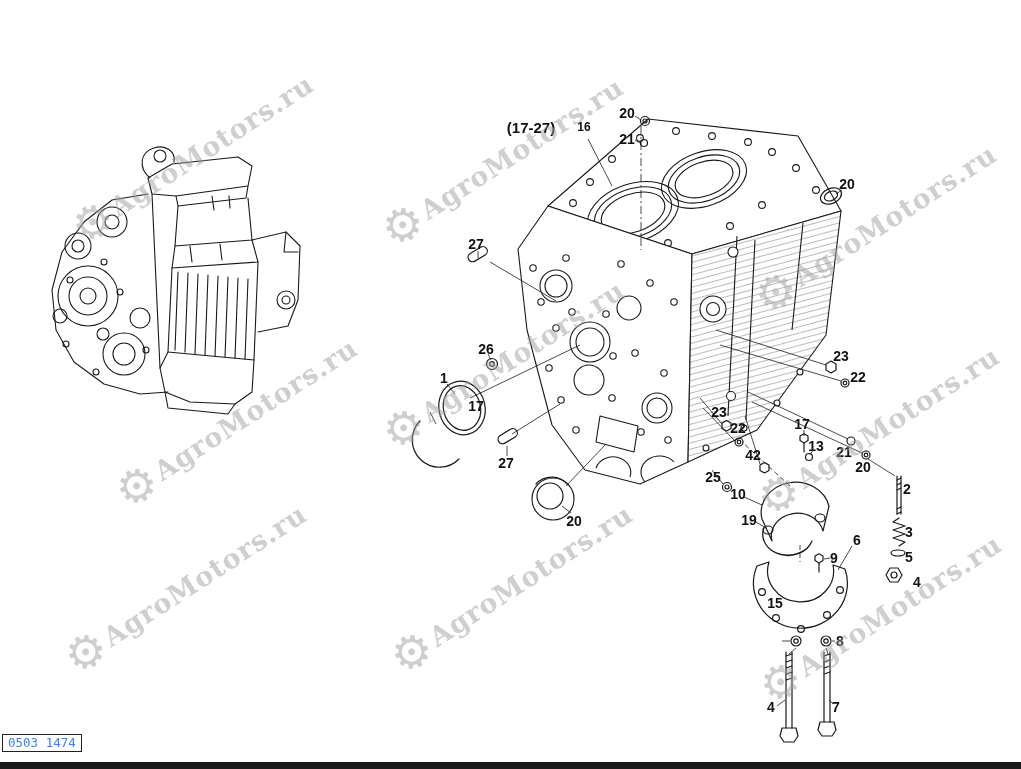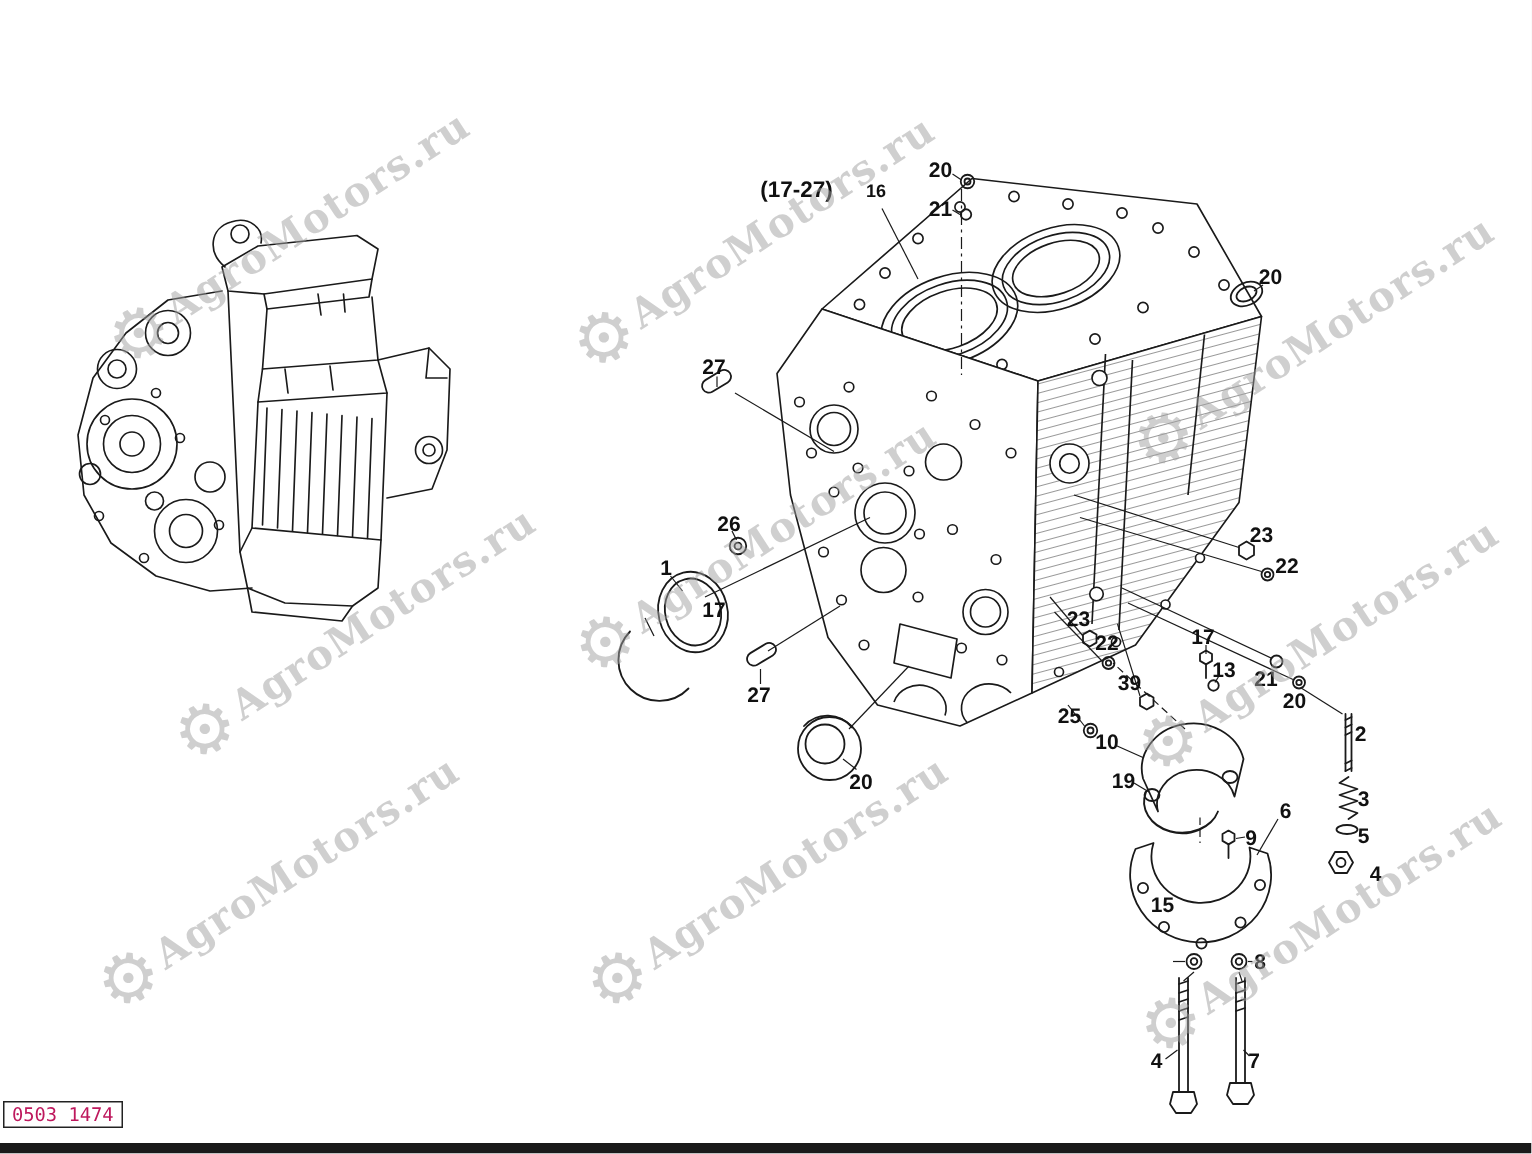--- a/index.html
+++ b/index.html
@@ -18,21 +18,21 @@
   .watermark-layer{position:absolute;inset:0;z-index:3;pointer-events:none;}
   .watermark{
     position:absolute;display:flex;align-items:center;gap:3px;
     white-space:nowrap;mix-blend-mode:multiply;
   }
   .wm-gear{font-size:46px;line-height:1;font-family:"DejaVu Sans",sans-serif;}
   .wm-text{font-family:"DejaVu Serif",serif;font-weight:bold;font-size:27px;letter-spacing:1px;}
   .plate{
     position:absolute;left:2px;top:734px;z-index:4;border:1.6px solid #222;
     background:#fff;padding:0 5px;font-family:"DejaVu Sans Mono",monospace;
-    font-size:12.5px;line-height:16px;color:#be185d;
+    font-size:12.5px;line-height:16px;color:#3b82f6;
   }
   .footer-bar{position:absolute;left:0;right:0;bottom:0;height:7px;z-index:4;background:#1a1a1a;}
   svg .ink{stroke:var(--ink,#1a1a1a);}
 </style>
 </head>
 <body>
 
 <div class="page" style="background: rgb(255, 255, 255);">
 
   <svg class="diagram-svg" width="1021" height="769" viewBox="0 0 1021 769">
@@ -297,21 +297,21 @@
       <span class="callout" style="left: 476px; top: 244px;">27</span>
       <span class="callout" style="left: 486px; top: 349px; text-align: right;">26</span>
       <span class="callout" style="left: 444px; top: 378px;">1</span>
       <span class="callout" style="left: 444px; top: 406px; margin-left: 32px;">17</span>
       <span class="callout" style="left: 506px; top: 463px;">27</span>
       <span class="callout" style="left: 574px; top: 521px;">20</span>
       <span class="callout" style="left: 841px; top: 356px;">23</span>
       <span class="callout" style="left: 858px; top: 377px;">22</span>
       <span class="callout" style="left: 719px; top: 412px;">23</span>
       <span class="callout" style="left: 738px; top: 428px;">22</span>
-      <span class="callout" style="left: 753px; top: 455px;">39</span>
+      <span class="callout" style="left: 753px; top: 455px;">42</span>
       <span class="callout" style="left: 713px; top: 477px; text-align: right;">25</span>
       <span class="callout" style="left: 802px; top: 424px;">17</span>
       <span class="callout" style="left: 816px; top: 446px;">13</span>
       <span class="callout" style="left: 738px; top: 494px;">10</span>
       <span class="callout" style="left: 749px; top: 520px;">19</span>
       <span class="callout" style="left: 844px; top: 452px;">21</span>
       <span class="callout" style="left: 863px; top: 467px;">20</span>
       <span class="callout" style="left: 907px; top: 489px;">2</span>
       <span class="callout" style="left: 909px; top: 532px;">3</span>
       <span class="callout" style="left: 909px; top: 557px;">5</span>

